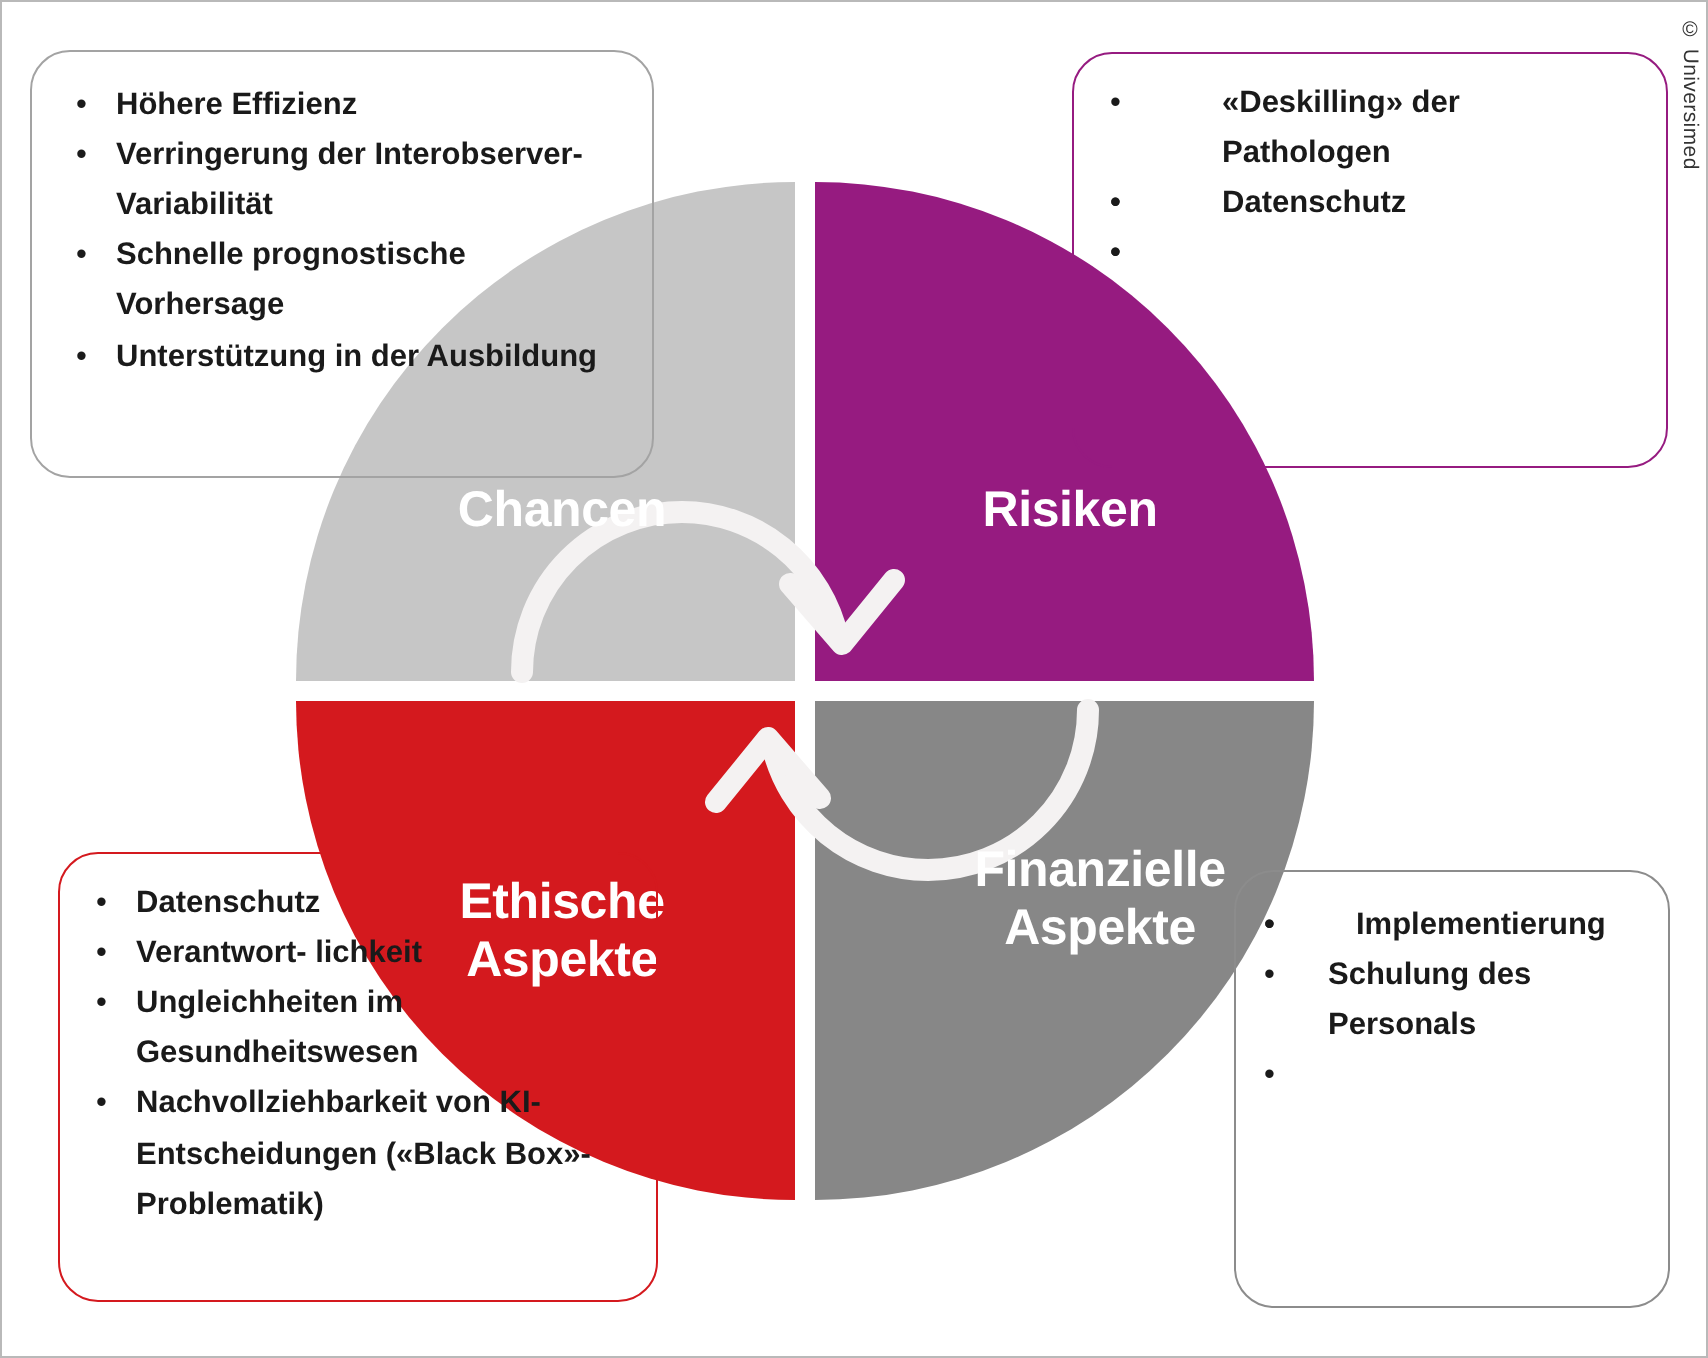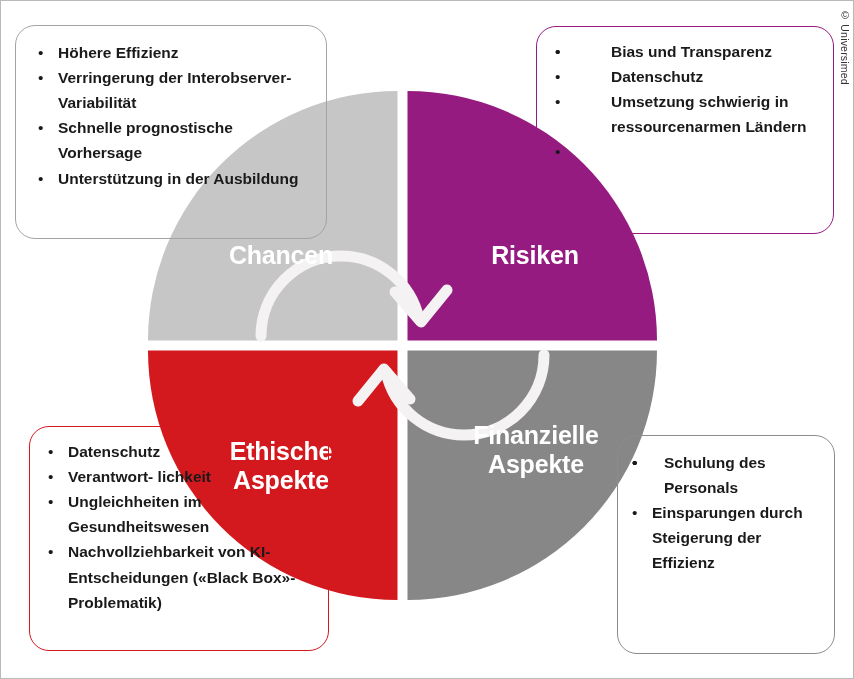--- a/index.html
+++ b/index.html
@@ -36,21 +36,21 @@
     font-weight: bold;
     font-size: 25px;
     line-height: 1.16;
     text-align: center;
     white-space: pre-line;
     letter-spacing: -0.2px;
   }
   #label-chancen   { left: 160px; top: 240px; width: 240px; text-align: center; }
   #label-risiken   { left: 404px; top: 240px; width: 260px; text-align: center; }
   #label-ethische  { left: 160px; top: 436px; width: 240px; text-align: center; }
-  #label-finanz    { left: 410px; top: 420px; width: 250px; text-align: center; }
+  #label-finanz    { left: 424px; top: 420px; width: 250px; text-align: center; }
 
   
   .callout {
     position: absolute;
     background: transparent;
     border-radius: 20px;
     box-sizing: border-box;
   }
   .callout ul {
     margin: 0;
@@ -182,33 +182,31 @@
           <span class="txt">Unterstützung in
 der Ausbildung</span>
         </li>
     </ul>
   </div>
 
   <div class="callout" id="box-risiken">
     <ul>
       <li class="indent1">
           <span class="bullet">•</span>
-        </li>
-      <li class="indent1">
-          <span class="bullet">•</span>
-          <span class="txt">Bias und Transparenz</span>
+          <span class="txt">«Deskilling» der Pathologen</span>
+        </li>
+      <li class="indent1">
+          <span class="bullet">•</span>
         </li>
       <li class="indent1">
           <span class="bullet">•</span>
           <span class="txt">Datenschutz</span>
         </li>
       <li class="indent1">
           <span class="bullet">•</span>
-          <span class="txt">Umsetzung schwierig in
-ressourcenarmen Ländern</span>
         </li>
       <li class="indent2">
           <span class="bullet">•</span>
         </li>
     </ul>
   </div>
 
   <div class="callout" id="box-ethische">
     <ul>
       <li>
@@ -234,29 +232,28 @@
     </ul>
   </div>
 
   <div class="callout" id="box-finanz">
     <ul>
       <li class="indent1">
           <span class="bullet">•</span>
         </li>
       <li class="indent1">
           <span class="bullet">•</span>
+          <span class="txt">Implementierung</span>
         </li>
       <li class="indent2">
           <span class="bullet">•</span>
           <span class="txt">Schulung des
 Personals</span>
         </li>
       <li>
           <span class="bullet">•</span>
-          <span class="txt">Einsparungen durch
-Steigerung der Effizienz</span>
         </li>
     </ul>
   </div>
 
   <div id="copyright">© Universimed</div>
 
 </div>
 
 </body></html>

